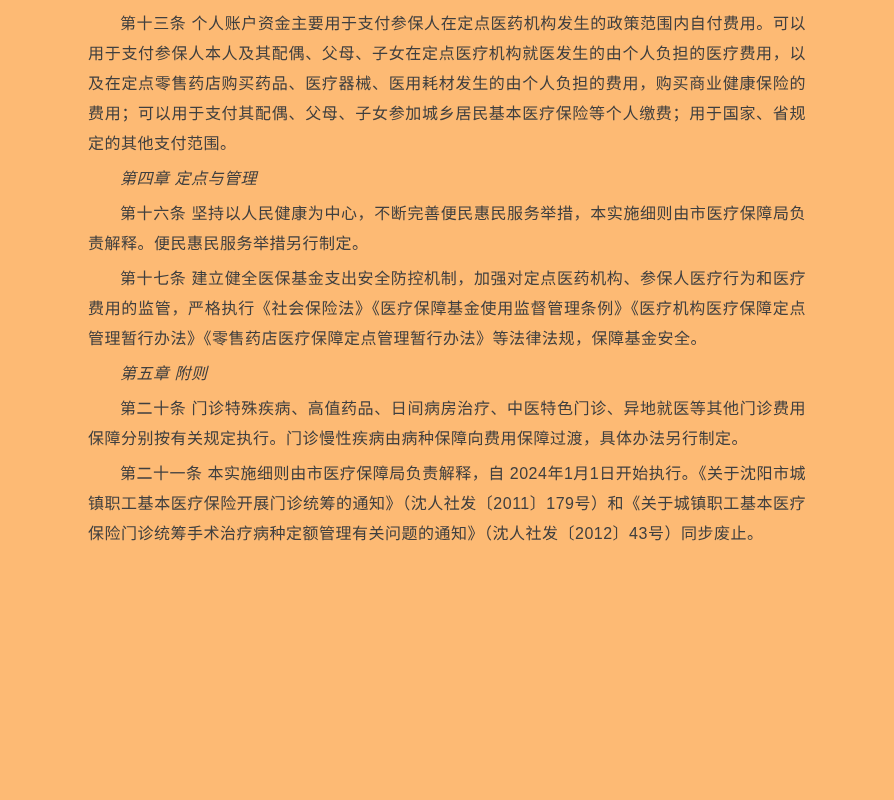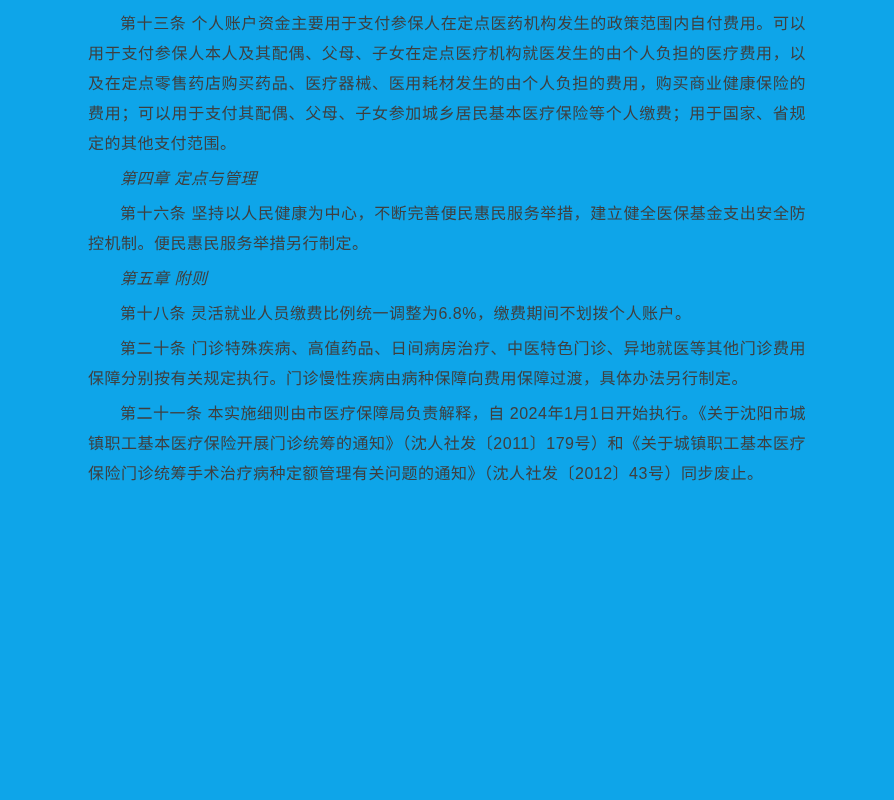--- a/index.html
+++ b/index.html
@@ -9,21 +9,21 @@
   body {
     width: 894px;
     height: 800px;
     background: #ffffff;
     font-family: "Liberation Sans", sans-serif;
     overflow: hidden;
   }
   .page {
     width: 894px;
     height: 800px;
-    background: #0ea5e9;
+    background: #fdba74;
     box-sizing: border-box;
   }
   .doc {
     width: 718px;
     margin: 0 auto;
     padding-top: 9px;
     color: #3f3f3f;
     font-size: 16px;
     line-height: 30px;
     text-align: justify;
@@ -41,19 +41,19 @@
     font-style: italic;
   }
 </style>
 </head>
 <body>
 
 <div class="page">
   <div class="doc">
     <p class="article">第十三条 个人账户资金主要用于支付参保人在定点医药机构发生的政策范围内自付费用。可以用于支付参保人本人及其配偶、父母、子女在定点医疗机构就医发生的由个人负担的医疗费用，以及在定点零售药店购买药品、医疗器械、医用耗材发生的由个人负担的费用，购买商业健康保险的费用；可以用于支付其配偶、父母、子女参加城乡居民基本医疗保险等个人缴费；用于国家、省规定的其他支付范围。</p>
     <p class="chapter">第四章 定点与管理</p>
-    <p class="article">第十六条 坚持以人民健康为中心，不断完善便民惠民服务举措，建立健全医保基金支出安全防控机制。便民惠民服务举措另行制定。</p>
+    <p class="article">第十六条 坚持以人民健康为中心，不断完善便民惠民服务举措，本实施细则由市医疗保障局负责解释。便民惠民服务举措另行制定。</p>
+    <p class="article">第十七条 建立健全医保基金支出安全防控机制，加强对定点医药机构、参保人医疗行为和医疗费用的监管，严格执行《社会保险法》《医疗保障基金使用监督管理条例》《医疗机构医疗保障定点管理暂行办法》《零售药店医疗保障定点管理暂行办法》等法律法规，保障基金安全。</p>
     <p class="chapter">第五章  附则</p>
-    <p class="article">第十八条 灵活就业人员缴费比例统一调整为6.8%，缴费期间不划拨个人账户。</p>
     <p class="article">第二十条 门诊特殊疾病、高值药品、日间病房治疗、中医特色门诊、异地就医等其他门诊费用保障分别按有关规定执行。门诊慢性疾病由病种保障向费用保障过渡，具体办法另行制定。</p>
     <p class="article">第二十一条 本实施细则由市医疗保障局负责解释，自  2024年1月1日开始执行。《关于沈阳市城镇职工基本医疗保险开展门诊统筹的通知》（沈人社发〔2011〕179号）和《关于城镇职工基本医疗保险门诊统筹手术治疗病种定额管理有关问题的通知》（沈人社发〔2012〕43号）同步废止。</p>
   </div>
 </div>
 
 </body></html>

